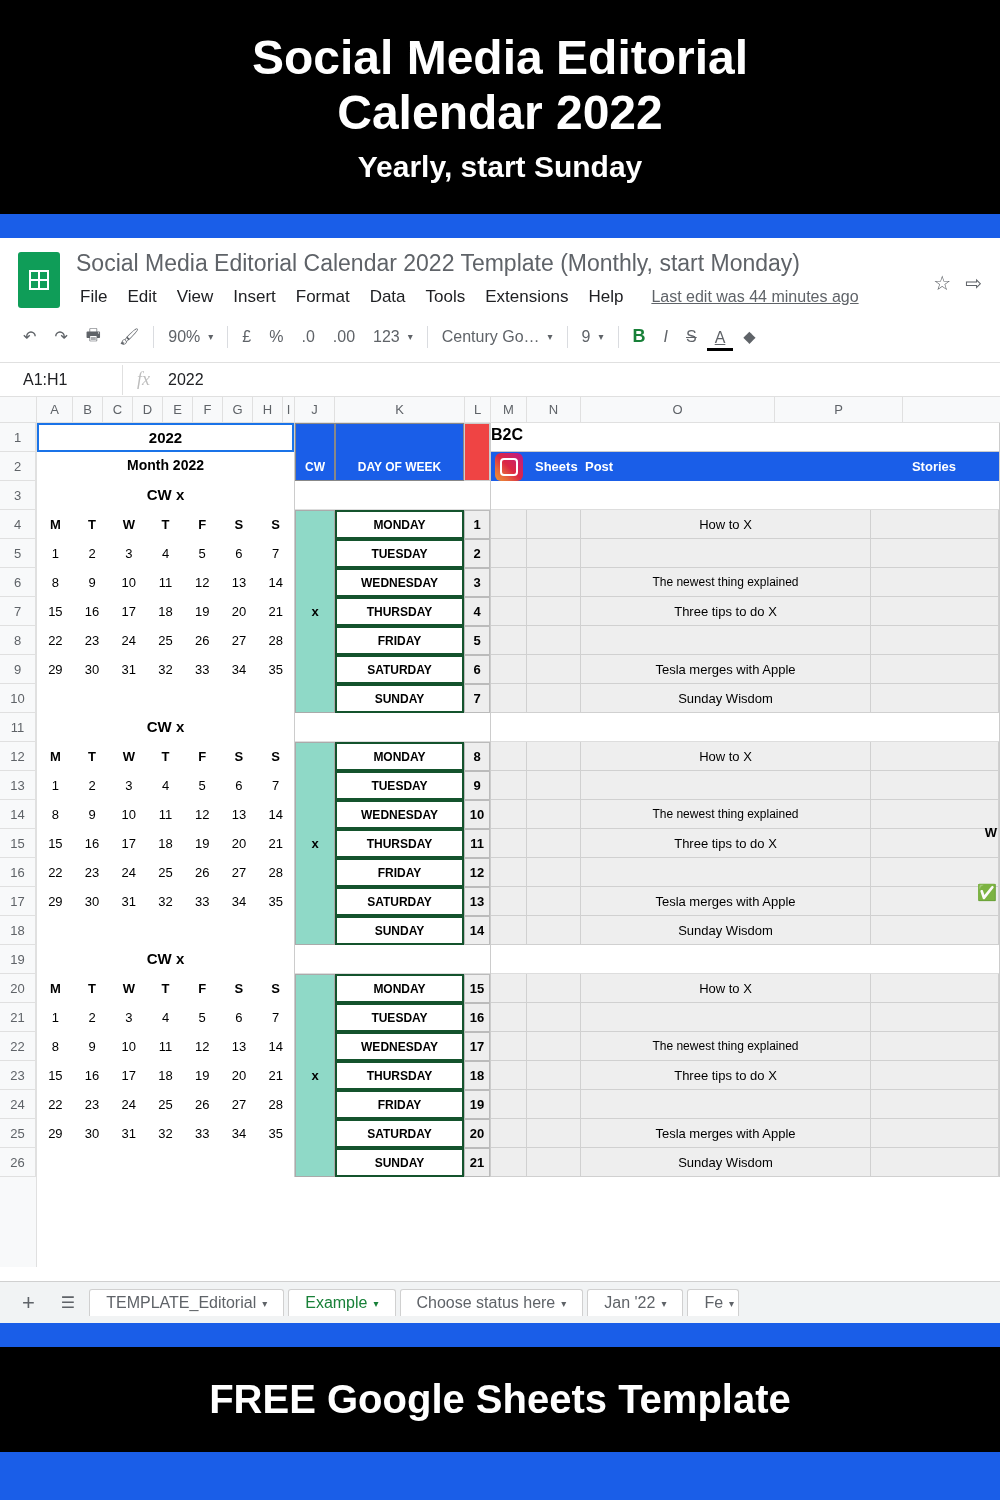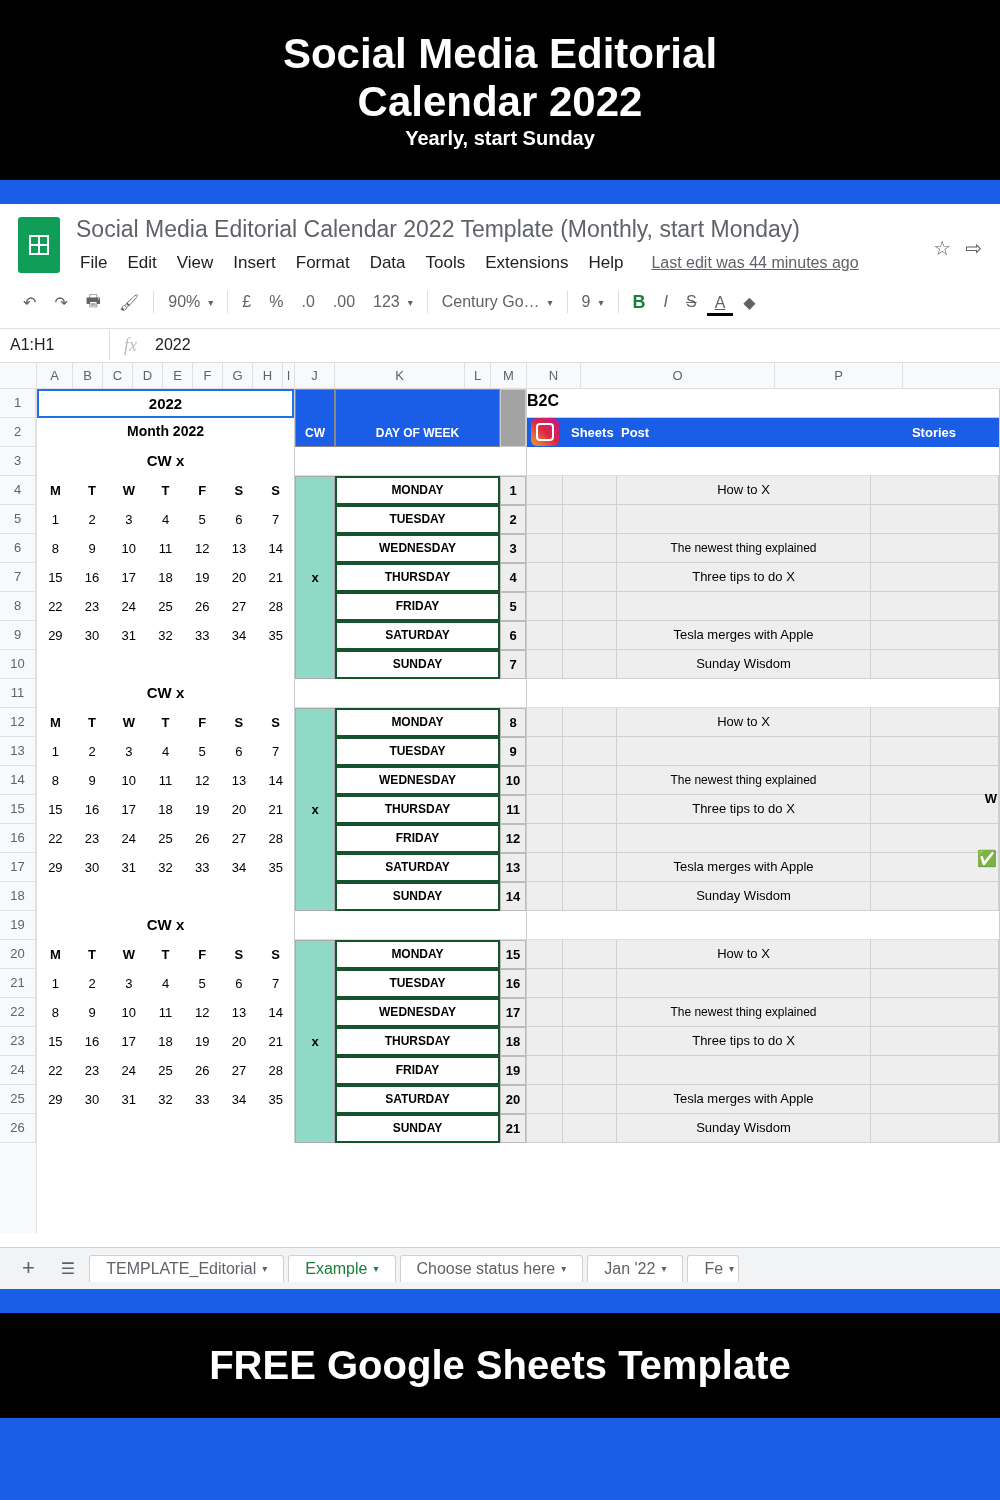--- a/index.html
+++ b/index.html
@@ -1,58 +1,58 @@
 <!DOCTYPE html>
 <html><head>
 <meta charset="utf-8">
 <style>
 *{box-sizing:border-box;margin:0;padding:0}
 body{font-family:Arial,sans-serif;width:1000px;height:1500px;background:#1a5ee8;overflow:hidden}
 .header-block{background:#000;color:#fff;text-align:center;padding:30px 20px}
-.header-title{font-size:42px;font-weight:900;line-height:1.15}
-.header-sub{font-size:20px;font-weight:700;}
+.header-title{font-size:48px;font-weight:900;line-height:1.15}
+.header-sub{font-size:30px;font-weight:700;margin-top:10px}
 .blue-bar{height:24px;background:#1a5ee8}
 .sheets-container{background:#fff;height:1085px;overflow:hidden;position:relative}
 .titlebar{display:flex;align-items:center;padding:10px 18px 0}
 .doc-icon{width:42px;height:56px;background:#0f9d58;border-radius:3px;display:flex;align-items:center;justify-content:center;margin-right:12px;flex-shrink:0}
 .doc-icon svg{width:24px;height:24px}
 .title-area{flex:1}
 .doc-title{font-size:23px;color:#5f6368;padding:2px 4px}
 .menubar{display:flex;gap:4px;margin-top:4px;align-items:center;font-size:17px;color:#202124}
 .menubar span{padding:4px 8px;cursor:pointer}
 .menubar .last-edit{color:#5f6368;text-decoration:underline;font-size:16px;margin-left:8px}
 .star-area{display:flex;gap:14px;color:#5f6368;font-size:20px;padding-top:6px}
 .toolbar{display:flex;align-items:center;padding:6px 15px;border-bottom:1px solid #e0e0e0;gap:2px;font-size:16px;color:#5f6368}
 .tb-item{padding:6px 8px;display:flex;align-items:center;gap:2px}
 .tb-sep{width:1px;height:22px;background:#dadce0;margin:0 4px}
 .tb-drop::after{content:"▾";font-size:10px;margin-left:6px;color:#5f6368}
 .bold{font-weight:900;color:#188038;font-size:18px}
 .italic{font-style:italic}
 .strike{text-decoration:line-through}
 .underline{text-decoration:underline;border-bottom:3px solid #000;padding-bottom:1px}
 .formulabar{display:flex;align-items:center;border-bottom:1px solid #e0e0e0;font-size:16px}
-.namebox{width:110px;padding:6px 10px;border-right:1px solid #e0e0e0;color:#202124}
+.namebox{width:123px;padding:6px 23px;border-right:1px solid #e0e0e0;color:#202124}
 .fx{padding:6px 14px;font-style:italic;color:#bdbdbd;font-family:serif;font-size:18px}
 .fval{padding:6px 4px;color:#202124}
 .grid{display:flex;height:calc(100% - 215px);overflow:hidden;font-size:14px}
 .left-gutter{background:#f8f9fa;border-right:1px solid #e0e0e0}
 .colheads{display:flex;background:#f8f9fa;height:26px;border-bottom:1px solid #e0e0e0}
 .ch{border-right:1px solid #e0e0e0;display:flex;align-items:center;justify-content:center;color:#5f6368;font-size:13px}
 .rowh{height:29px;border-bottom:1px solid #e0e0e0;border-right:1px solid #e0e0e0;display:flex;align-items:center;justify-content:center;color:#5f6368;font-size:13px;background:#f8f9fa;width:36px}
 .main-area{flex:1;display:flex;position:relative}
 .panel{border-right:1px solid #ccc}
 .calendar-panel{width:258px;background:#fff;font-family:"Century Gothic",sans-serif}
 .cal-year{border:2px solid #1a73e8;text-align:center;font-weight:700;padding:4px 0;font-size:15px;height:29px}
 .cal-month{text-align:center;font-weight:700;padding:5px 16px;font-size:14px;height:29px}
 .cal-cw{text-align:center;font-weight:700;padding:5px 6px;font-size:15px;height:29px}
 .cal-row{display:flex;height:29px;align-items:center}
 .cal-row span{flex:1;text-align:center;font-size:13px}
 .cal-row.hdr span{font-weight:700}
 .cal-gap{height:29px}
-.middle-panel{width:232px;background:#a3a3a3}
+.middle-panel{width:196px;background:#ef4444}
 .mid-head{display:flex;height:58px}
 .cw-col{width:40px;background:#1a5ee8;color:#fff;font-weight:700;display:flex;align-items:flex-end;justify-content:center;font-size:12px;padding-bottom:6px;border:1px solid #888}
 .dow-col{flex:1;background:#1a5ee8;color:#fff;font-weight:700;display:flex;align-items:flex-end;justify-content:center;font-size:12px;padding-bottom:6px;border:1px solid #888}
 .empty-head{width:26px;border:1px solid #ccc}
 .week-block{display:flex}
 .cw-cel{width:40px;background:#8fd9c7;display:flex;align-items:center;justify-content:center;font-weight:700;border:1px solid #aaa;font-size:13px}
 .days{flex:1}
 .day-row{display:flex;height:29px}
 .dname{flex:1;border:2px solid #14532d;display:flex;align-items:center;justify-content:center;font-weight:700;font-size:12px;background:#fff}
 .dnum{width:26px;border:1px solid #bbb;display:flex;align-items:center;justify-content:center;font-weight:700;font-size:13px;background:#eee}

